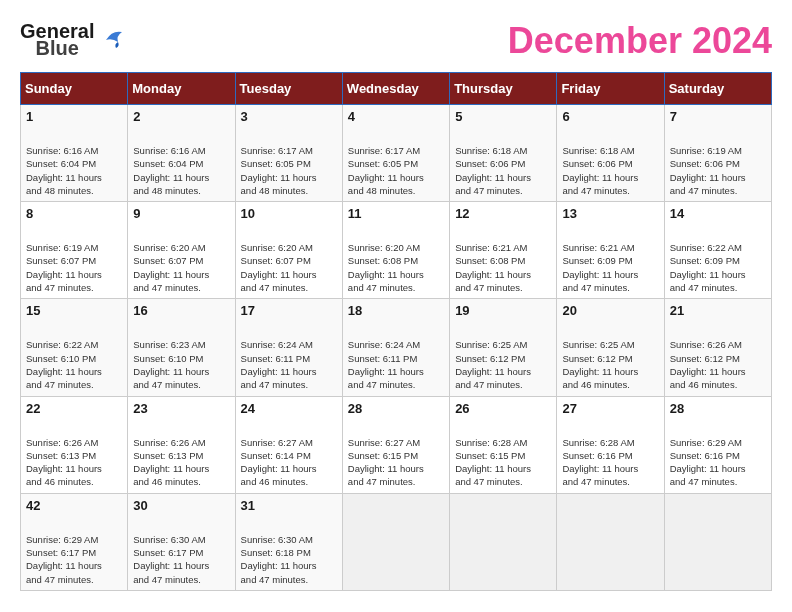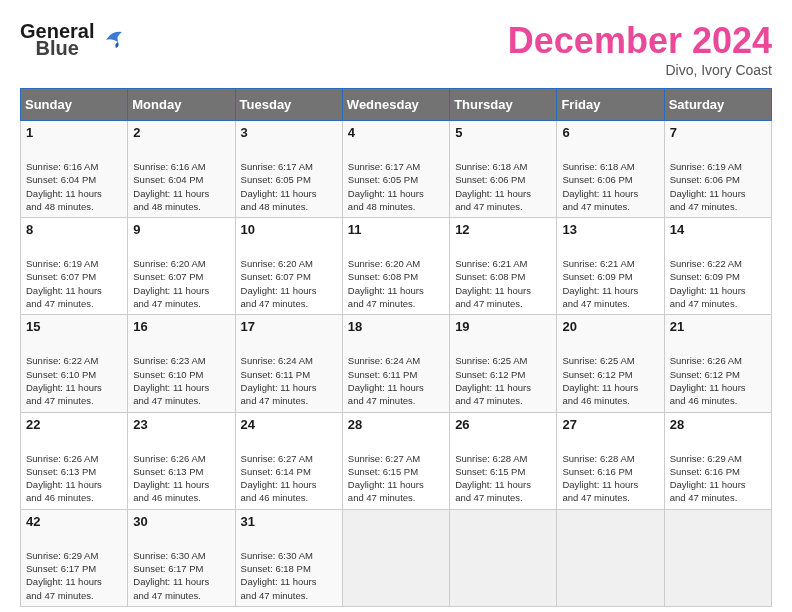--- a/index.html
+++ b/index.html
@@ -30,21 +30,21 @@
     .location {
       font-size: 14px;
       color: #555;
     }
     table {
       width: 100%;
       border-collapse: collapse;
       font-size: 11px;
     }
     thead tr th {
-      background-color: #737373;
+      background-color: #7f1d1d;
       color: white;
       padding: 8px 4px;
       text-align: left;
       font-size: 13px;
       font-weight: bold;
       border: 1px solid #2d6abf;
     }
     tbody tr td {
       border: 1px solid #ccc;
       padding: 4px 5px;
@@ -84,21 +84,20 @@
         <span style="font-size:20px;font-weight:bold;color:#404040;margin-top:-6px;">Blue</span>
       </div>
       <svg width="28" height="24" viewBox="0 0 28 24">
         <path d="M8 12 Q14 2 24 4 Q18 8 20 14 Q14 10 8 12Z" fill="#3a7bd5"></path>
         <path d="M20 14 Q22 18 18 20 Q16 16 20 14Z" fill="#1a5cb8"></path>
       </svg>
     </div>
   </div>
   <div class="title-area">
     <div class="month-title">December 2024</div>
-    <div class="location">Divo, Ivory Coast</div>
   </div>
 </div>
 
 <table>
   <thead>
     <tr id="header-row">
         <th>Sunday</th>
         <th>Monday</th>
         <th>Tuesday</th>
         <th>Wednesday</th>

